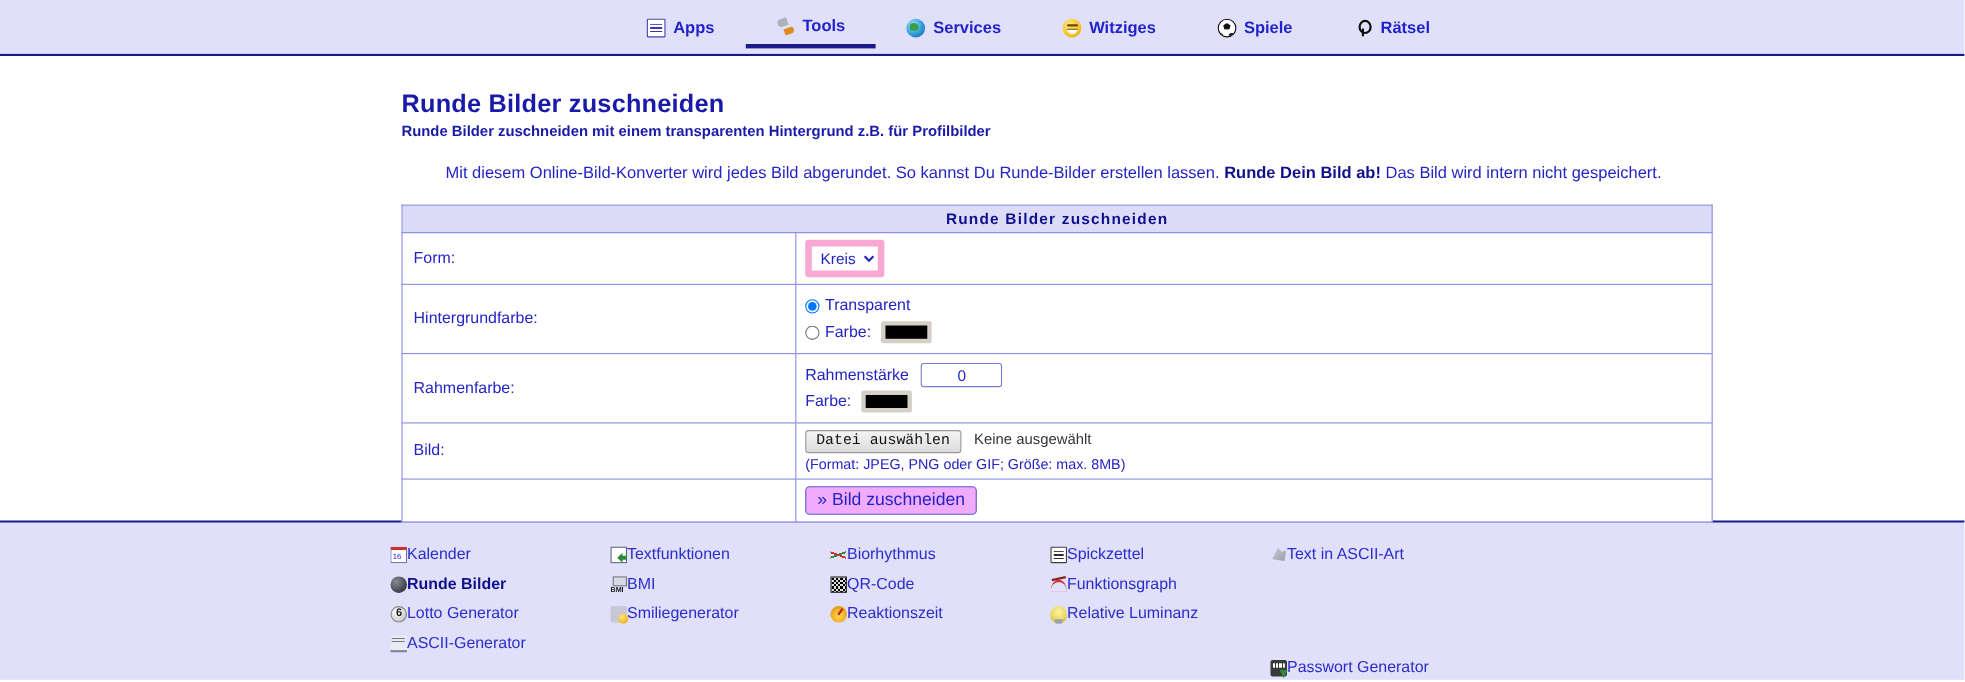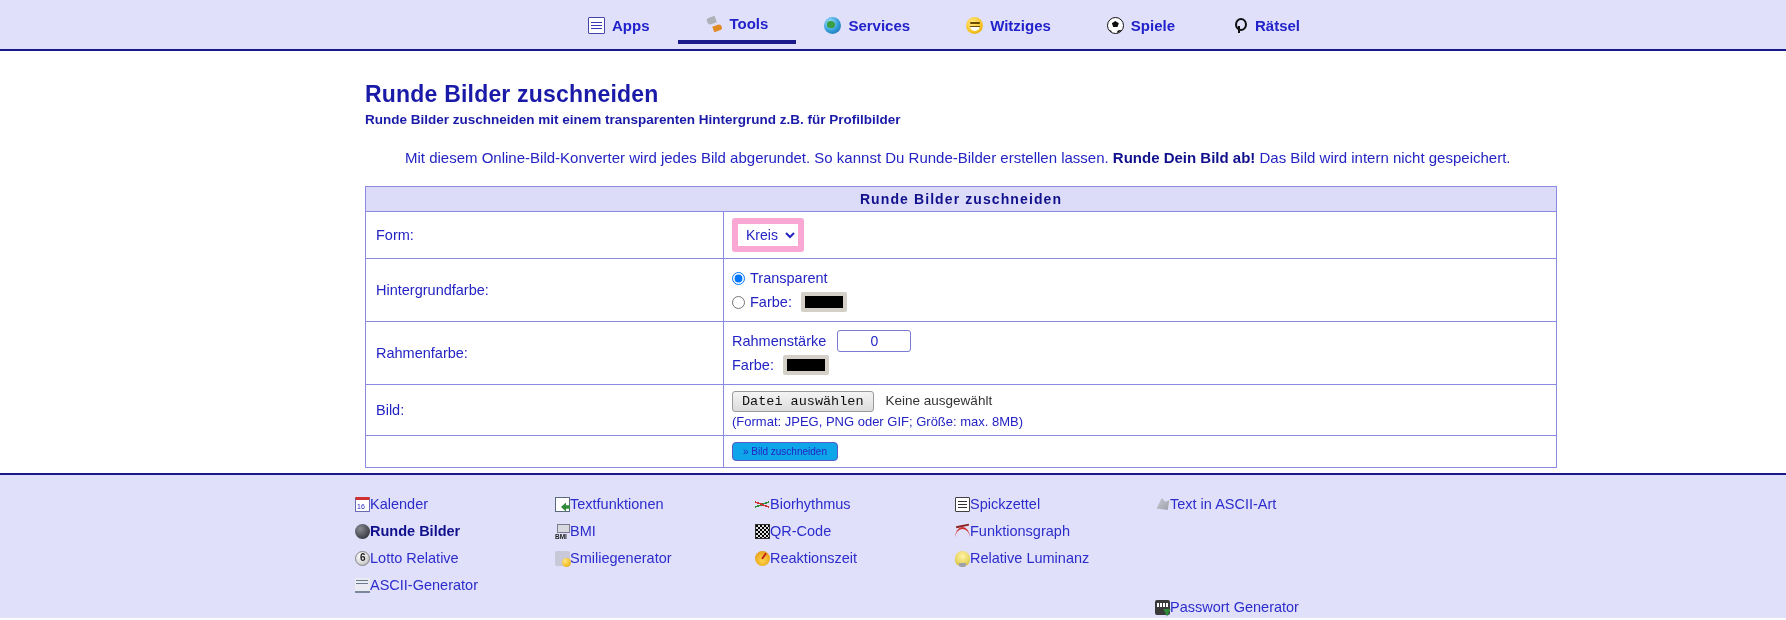--- a/index.html
+++ b/index.html
@@ -280,23 +280,23 @@
     color: #333333;
     margin-left: 8px;
   }
   .hint {
     font-size: 13px;
     color: #2424c4;
     margin-top: 2px;
   }
   .submit-btn {
     font-family: "Liberation Sans", sans-serif;
-    font-size: 10px;
+    font-size: 16px;
     color: #2424c4;
-    background: #0ea5e9;
+    background: #f0abfc;
     border: 1px solid #5a5ac8;
     border-radius: 4px;
     padding: 3px 10px;
     cursor: pointer;
   }
 
   
   .footer {
     background: #e0e0fa;
     border-top: 2px solid #1a1a8c;
@@ -480,21 +480,21 @@
     <a class="foot-link">
       <span class="f-ico fi-kalender"></span>
       <span>Kalender</span>
     </a>
     <a class="foot-link current">
       <span class="f-ico fi-runde"></span>
       <span>Runde Bilder</span>
     </a>
     <a class="foot-link">
       <span class="f-ico fi-lotto"></span>
-      <span>Lotto Relative</span>
+      <span>Lotto Generator</span>
     </a>
     <a class="foot-link">
       <span class="f-ico fi-ascii"></span>
       <span>ASCII-Generator</span>
     </a>
   </div>
 
   <div class="foot-col">
     <a class="foot-link">
       <span class="f-ico fi-text"></span>

